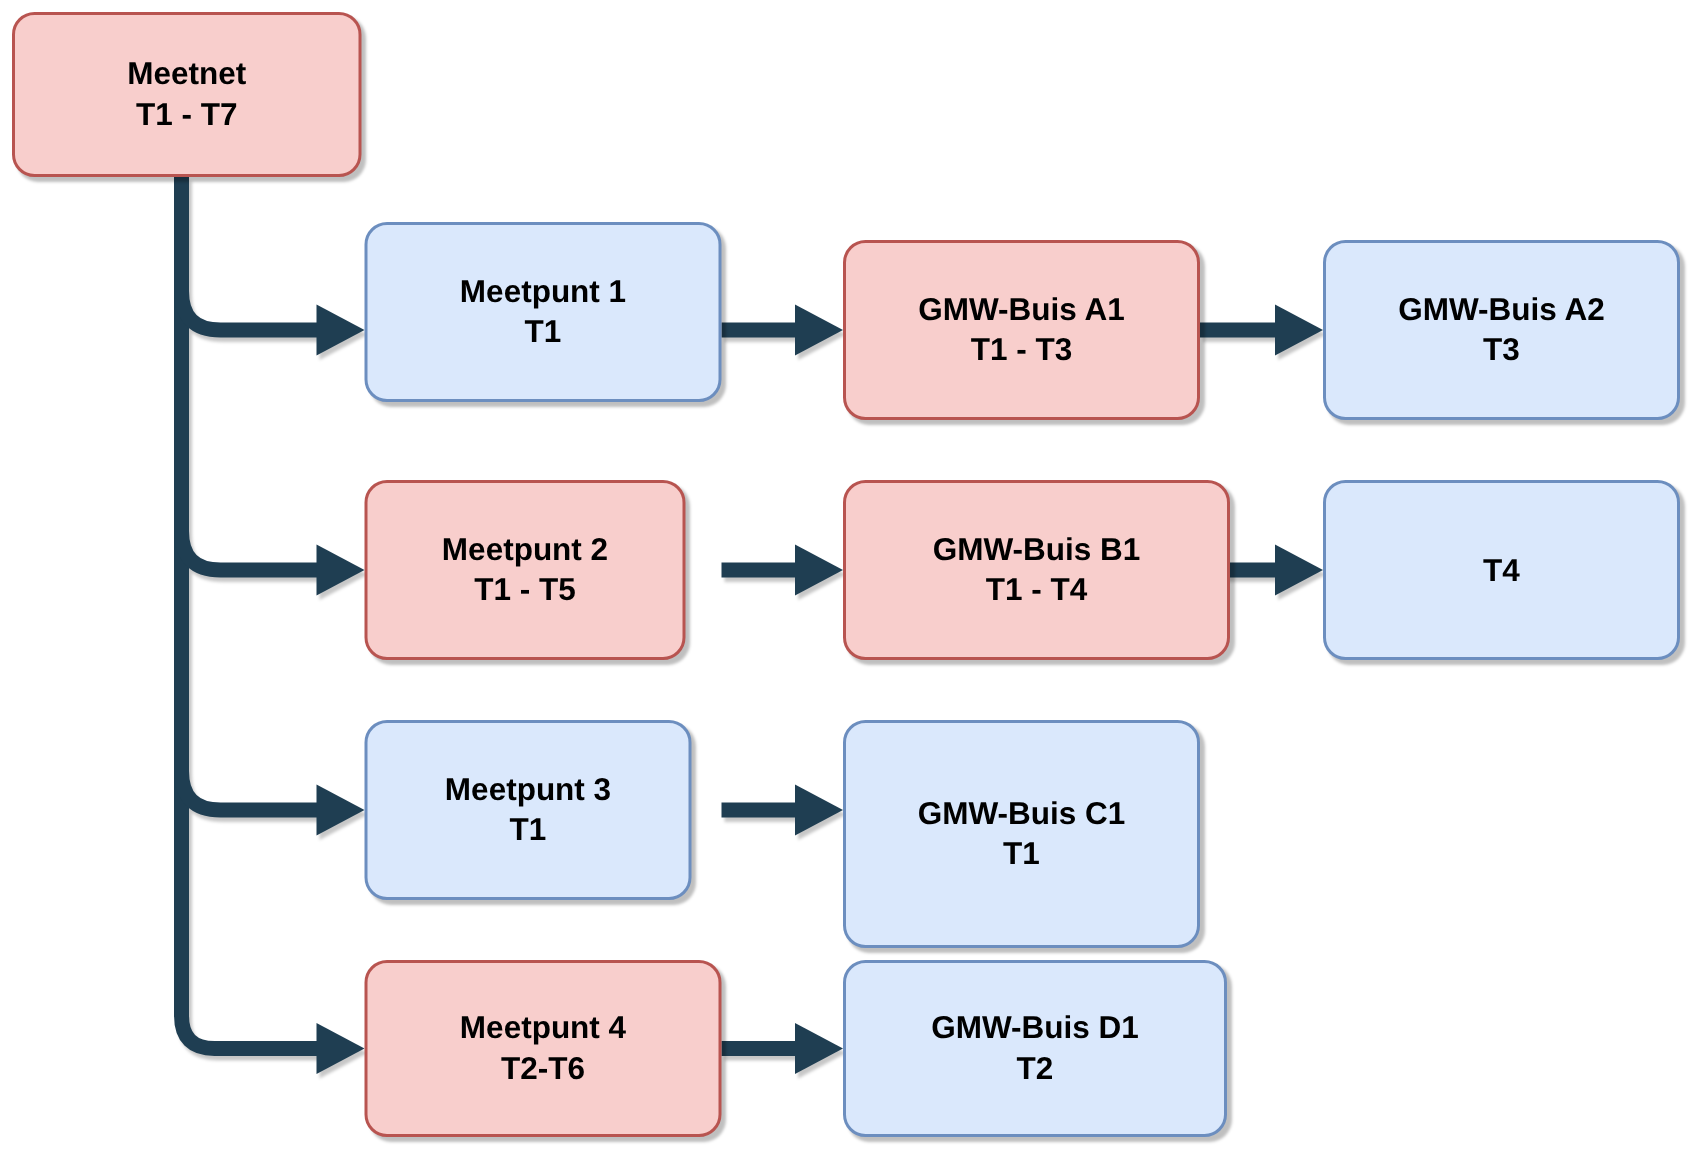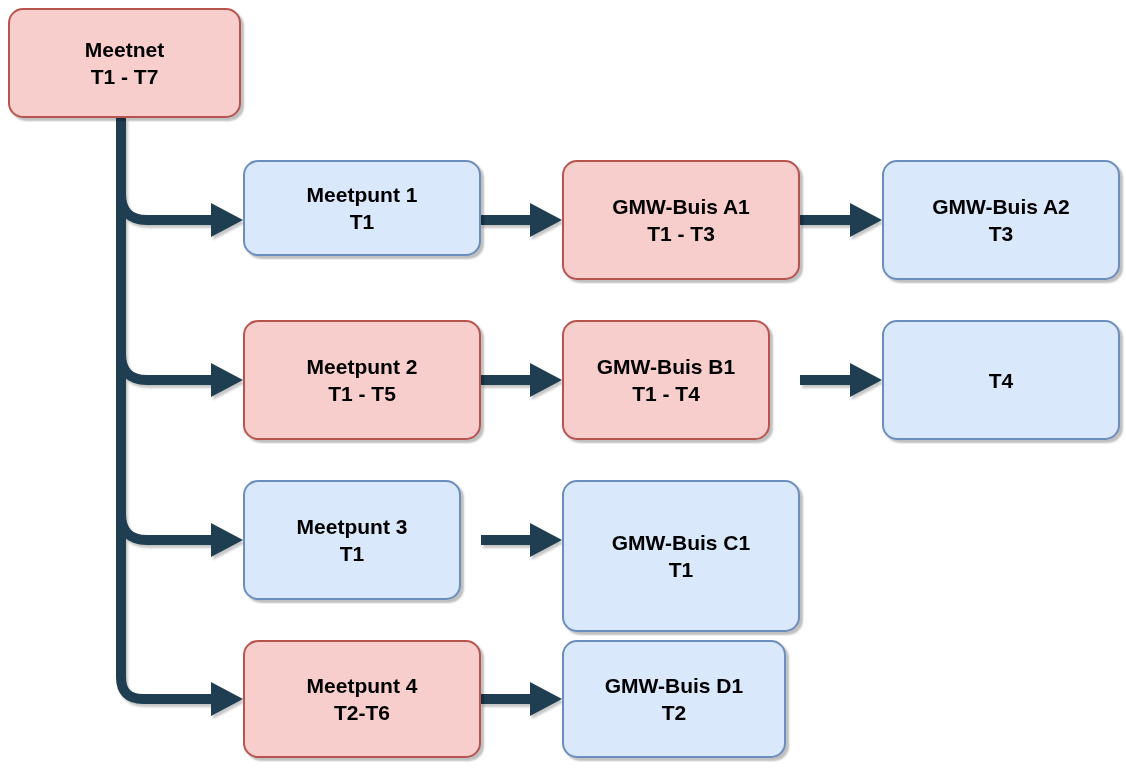--- a/index.html
+++ b/index.html
@@ -111,56 +111,56 @@
       <path d="M 481 699 L 534 699"></path>
       <polygon points="562,699 530,682 530,716"></polygon>
     </g>
   </svg>
 
   <div class="node red" style="left:8px; top:8px; width:233px; height:110px;">
     <span>Meetnet</span>
     <span>T1 - T7</span>
   </div>
 
-  <div class="node blue" style="left:243px; top:160px; width:238px; height:96px;">
+  <div class="node blue" style="left:243px; top:148px; width:238px; height:120px;">
     <span>Meetpunt 1</span>
     <span>T1</span>
   </div>
   <div class="node red" style="left:562px; top:160px; width:238px; height:120px;justify-content:center;">
     <span>GMW-Buis A1</span>
     <span>T1 - T3</span>
   </div>
   <div class="node blue" style="left:882px; top:160px; width:238px; height:120px;">
     <span>GMW-Buis A2</span>
     <span>T3</span>
   </div>
 
-  <div class="node red" style="left:243px; top:320px; width:238px; height:120px;">
+  <div class="node red" style="left:243px; top:320px; width:214px; height:120px;">
     <span>Meetpunt 2</span>
     <span>T1 - T5</span>
   </div>
-  <div class="node red" style="left:562px; top:320px; width:208px; height:120px;">
+  <div class="node red" style="left:562px; top:320px; width:258px; height:120px;">
     <span>GMW-Buis B1</span>
     <span>T1 - T4</span>
   </div>
   <div class="node blue" style="left:882px; top:320px; width:238px; height:120px;">
     <span>T4</span>
   </div>
 
   <div class="node blue" style="left:243px; top:480px; width:218px; height:120px;">
     <span>Meetpunt 3</span>
     <span>T1</span>
   </div>
   <div class="node blue" style="left:562px; top:480px; width:238px; height:152px;">
     <span>GMW-Buis C1</span>
     <span>T1</span>
   </div>
 
   <div class="node red" style="left:243px; top:640px; width:238px; height:118px;">
     <span>Meetpunt 4</span>
     <span>T2-T6</span>
   </div>
-  <div class="node blue" style="left:562px; top:640px; width:224px; height:118px;">
+  <div class="node blue" style="left:562px; top:640px; width:256px; height:118px;">
     <span>GMW-Buis D1</span>
     <span>T2</span>
   </div>
 
 </div>
 
 </body></html>

